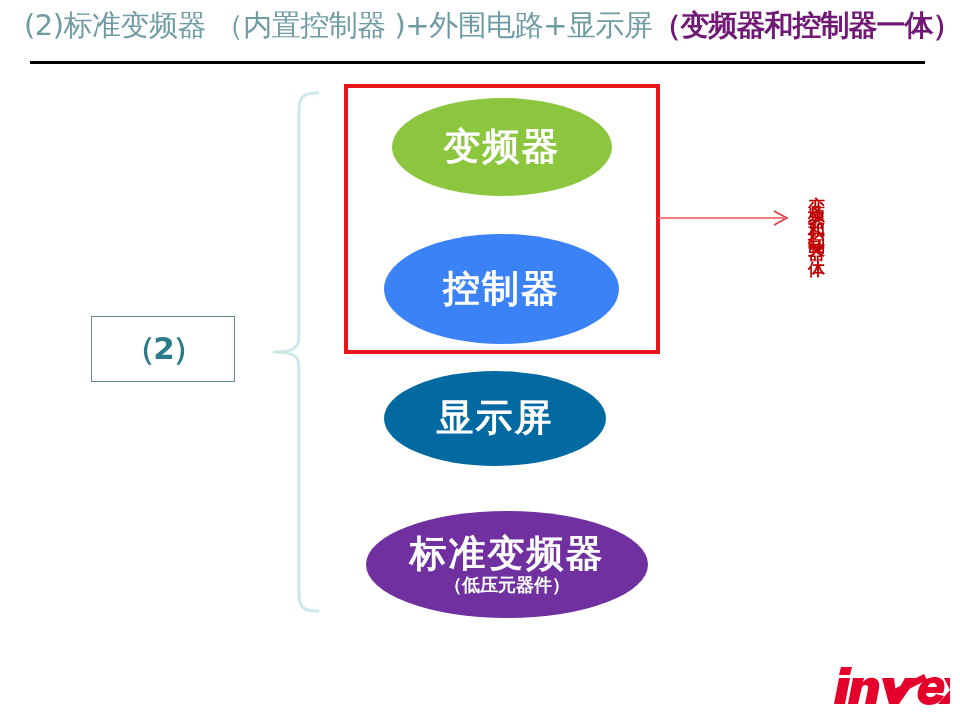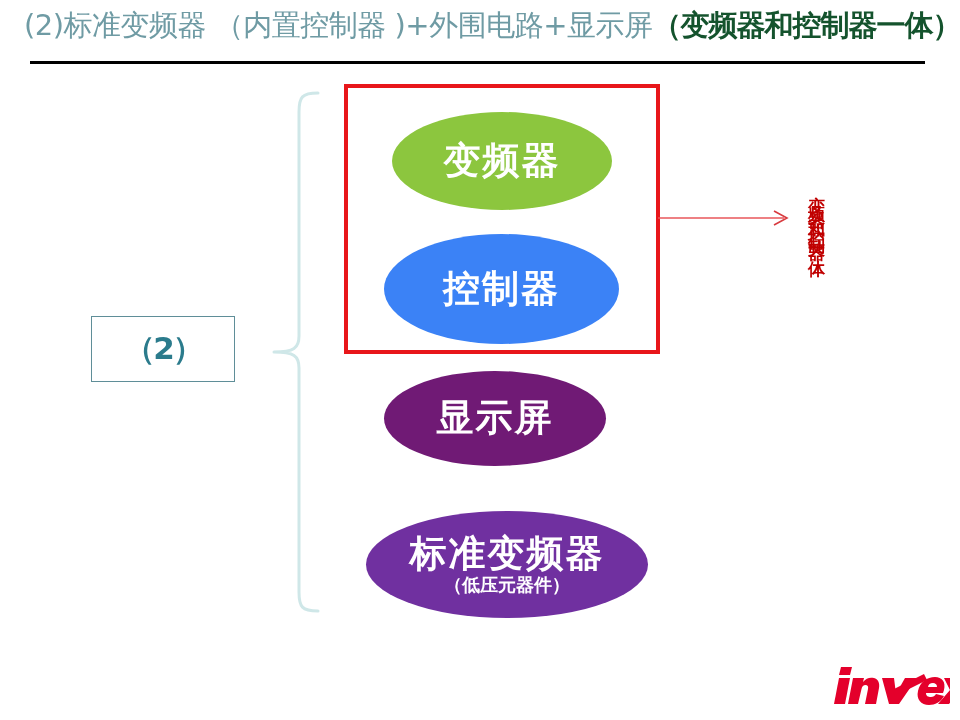--- a/index.html
+++ b/index.html
@@ -30,21 +30,21 @@
     white-space: nowrap;
   }
   .title-text {
     font-size: 29px;
     line-height: 1;
     letter-spacing: -0.5px;
     color: #6f9ba4;
     font-family: "DejaVu Sans", "Liberation Sans", sans-serif;
   }
   .title-text.em {
-    color: #14532d;
+    color: #701a75;
     font-weight: bold;
     letter-spacing: -1px;
   }
   .title-rule {
     position: absolute;
     left: 30px;
     top: 61px;
     width: 895px;
     height: 0;
     border-top: 3px solid #000000;
@@ -112,23 +112,23 @@
   }
   .ellipse .sub {
     font-size: 18px;
     font-weight: bold;
     letter-spacing: 0px;
     line-height: 1.1;
     margin-top: 1px;
     font-family: "DejaVu Sans", "Liberation Sans", sans-serif;
   }
 
-  #ellipse-inverter  { left: 392px; top: 112px;  width: 220px; height: 98px;  background: #8cc63e; }
+  #ellipse-inverter  { left: 392px; top: 98px;  width: 220px; height: 98px;  background: #8cc63e; }
   #ellipse-controller{ left: 384px; top: 234px; width: 235px; height: 110px; background: #3b82f6; }
-  #ellipse-display   { left: 384px; top: 371px; width: 222px; height: 95px;  background: #701a75; }
+  #ellipse-display   { left: 384px; top: 371px; width: 222px; height: 95px;  background: #0369a1; }
   #ellipse-circuit   { left: 366px; top: 511px; width: 282px; height: 107px; background: #7030a0; }
 
   
   .arrow-wrap {
     position: absolute;
     left: 658px;
     top: 204px;
     width: 140px;
     height: 28px;
   }

